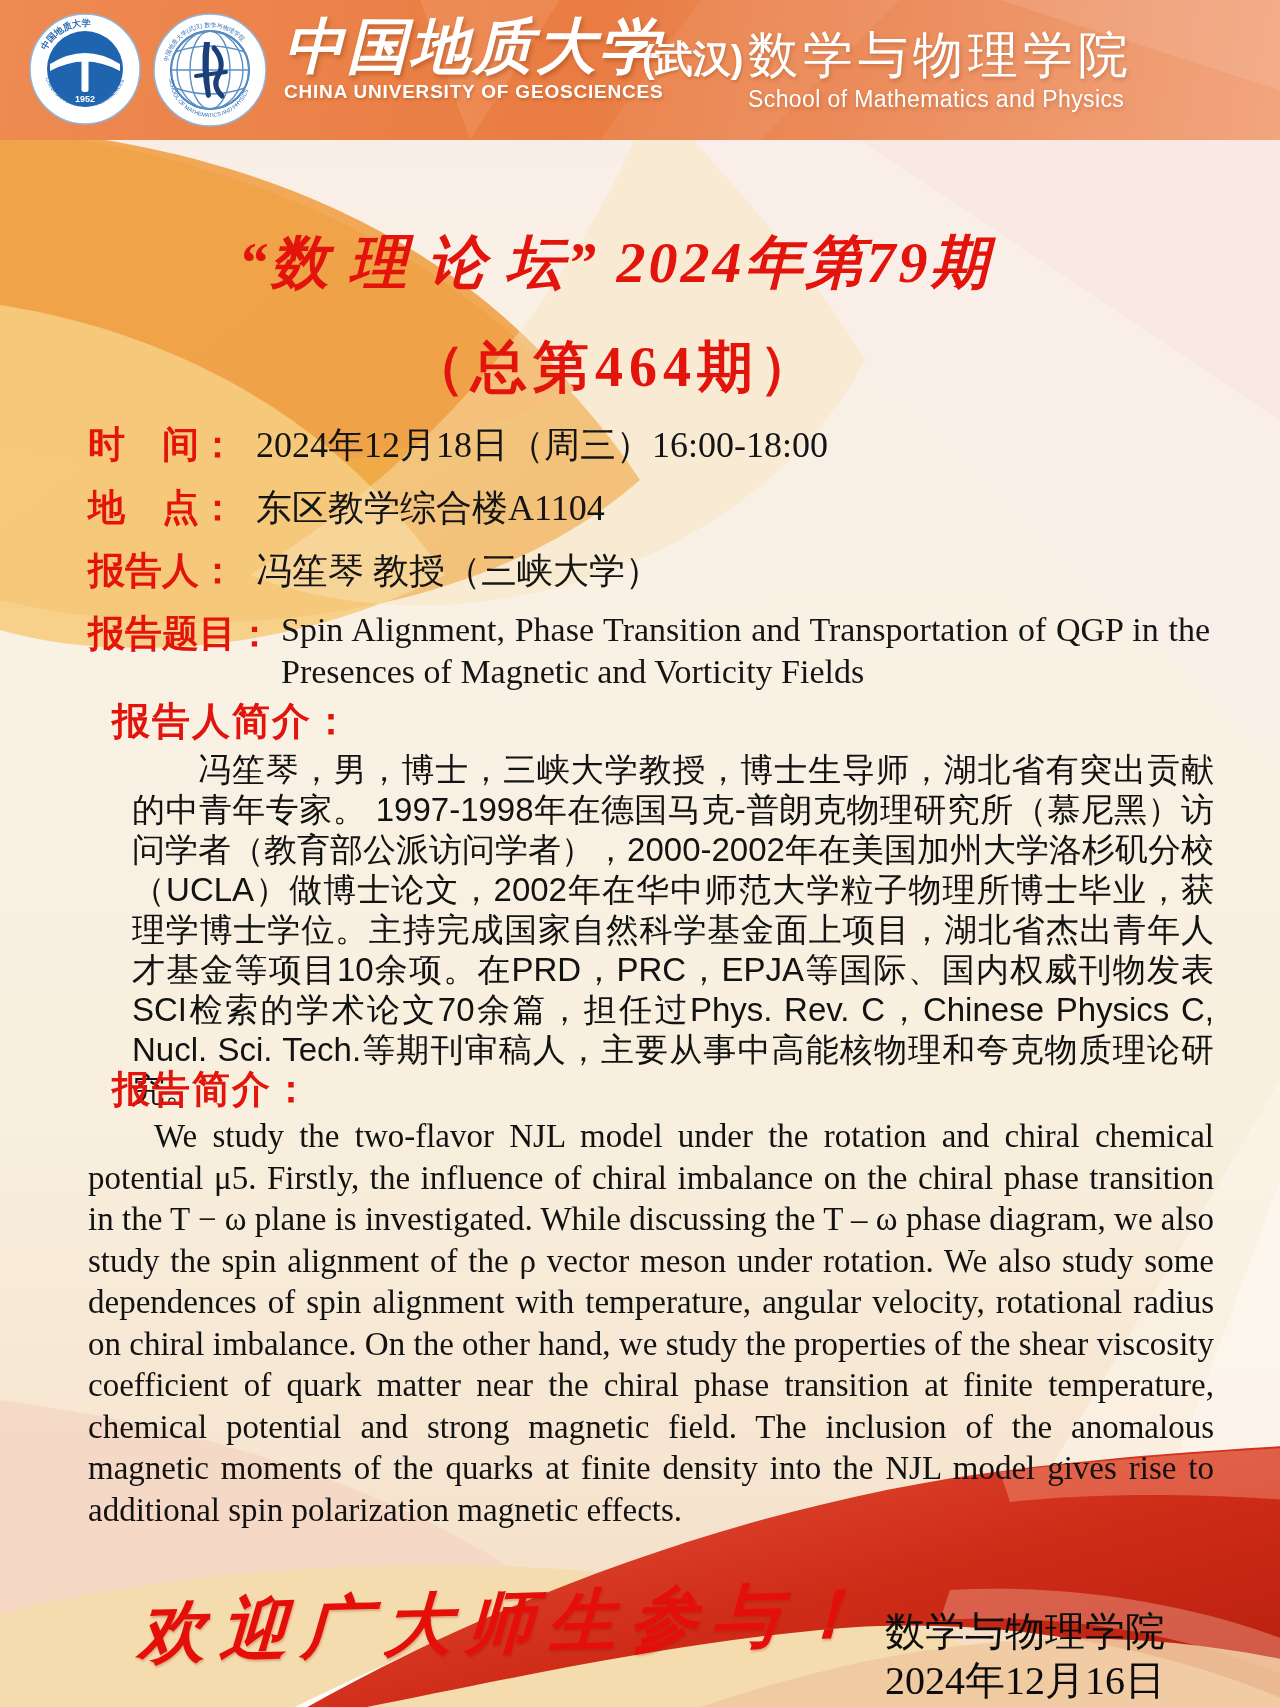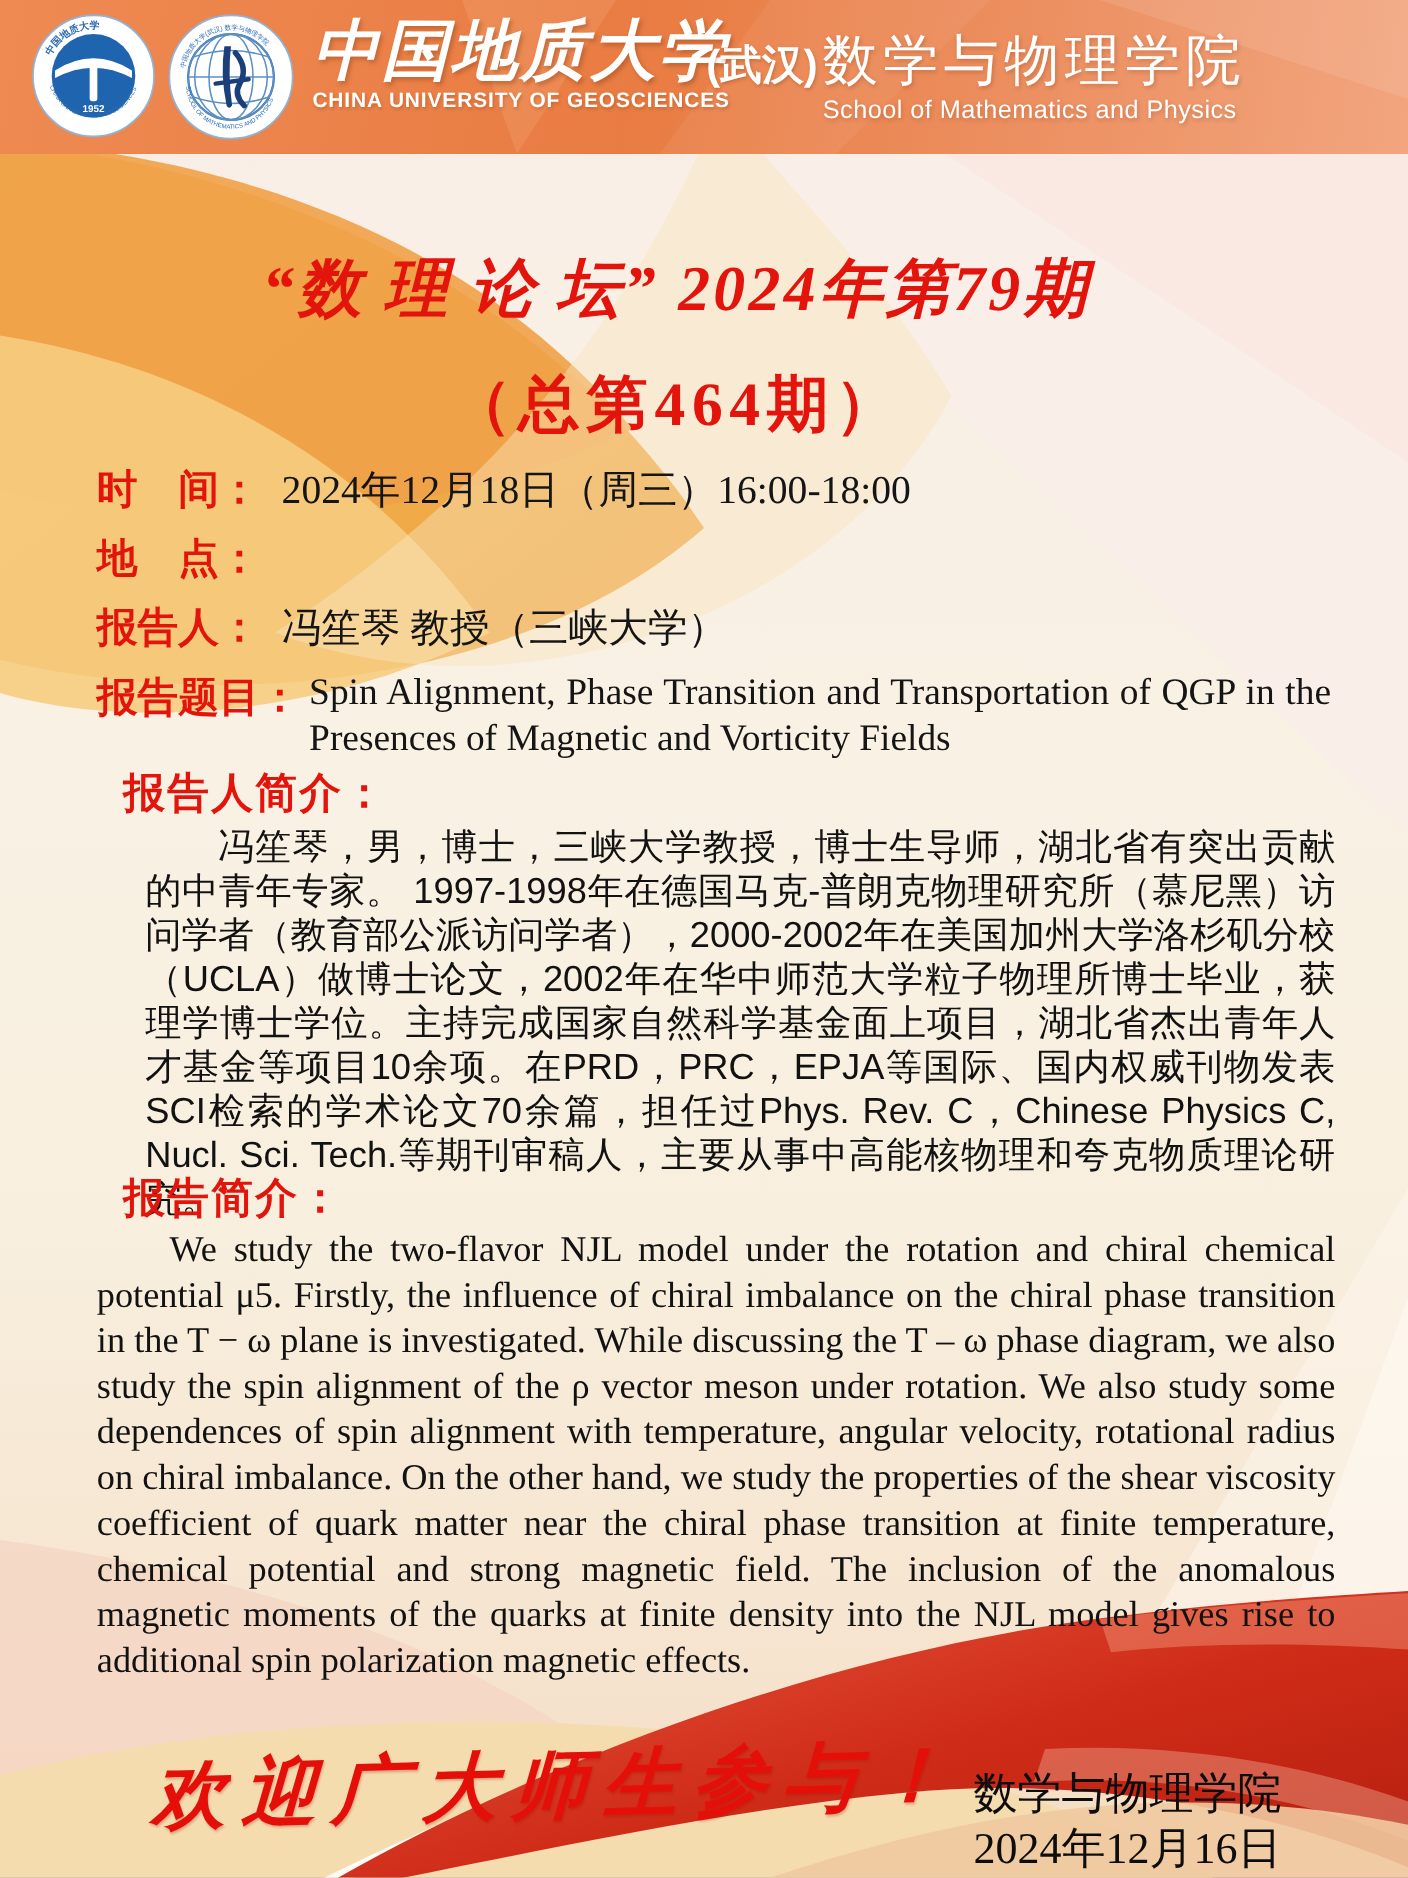--- a/index.html
+++ b/index.html
@@ -178,20 +178,21 @@
 
   <div class="t1">“数 理 论 坛” 2024年第79期</div>
   <div class="t2">（总第464期）</div>
 
   <div class="row r1">
     <span class="lbl">时　间：</span>
     <span class="val">2024年12月18日（周三）16:00-18:00</span>
   </div>
   <div class="row r2">
     <span class="lbl">地　点：</span>
+    <span class="val">东区教学综合楼A1104</span>
   </div>
   <div class="row topic">
     <span class="lbl">报告题目：</span>
     <span class="val">Spin Alignment, Phase Transition and Transportation of QGP in the Presences of Magnetic and Vorticity Fields</span>
   </div>
   <div class="row r3">
     <span class="lbl">报告人：</span>
     <span class="val">冯笙琴 教授（三峡大学）</span>
   </div>
 

